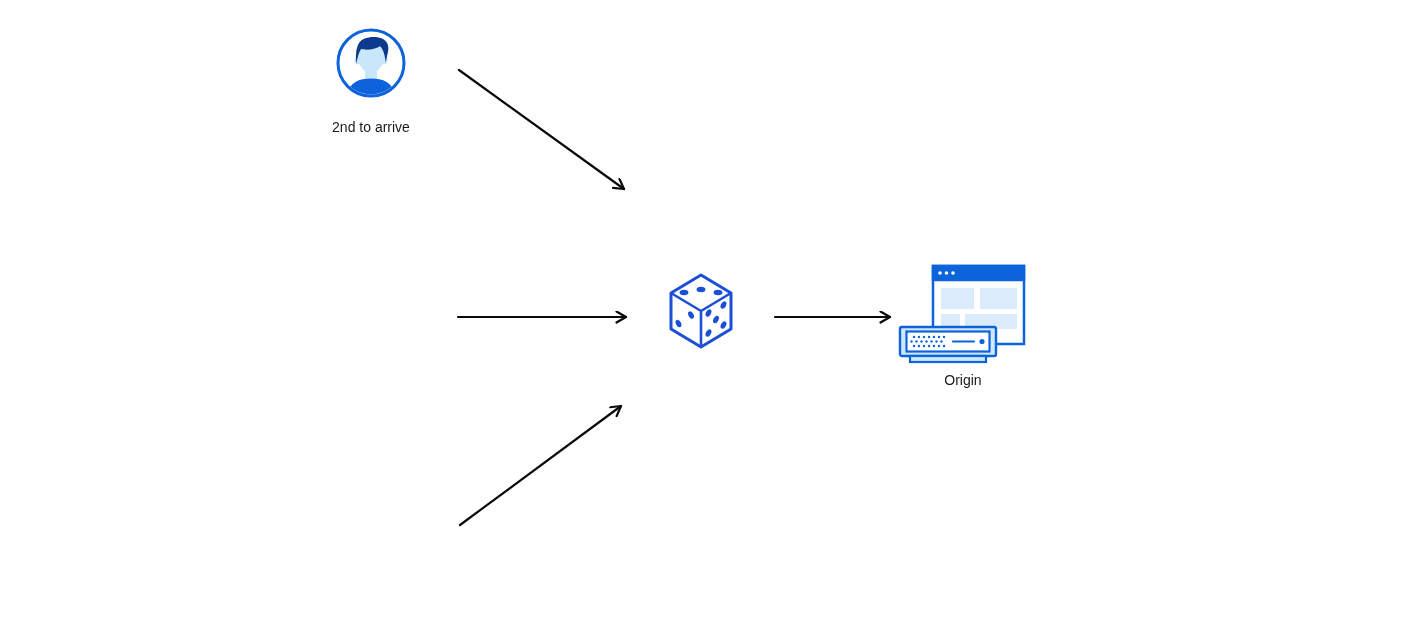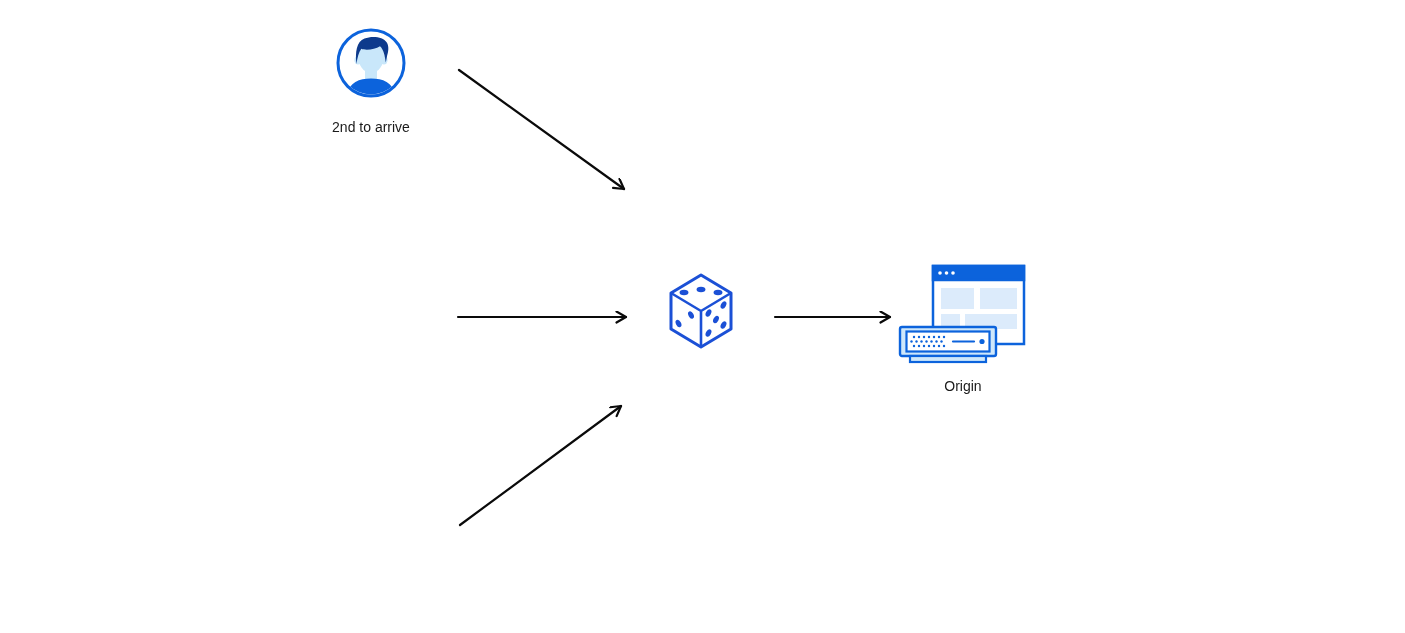--- a/index.html
+++ b/index.html
@@ -31,21 +31,21 @@
   #node-origin{left:898px;top:262px;width:130px;}
   .client-label, .origin-label{
     font-size:14px;
     line-height:24px;
     font-weight:400;
     color:var(--text-color);
     text-align:center;
     margin-top:16px;
     white-space:nowrap;
   }
-  .origin-label{margin-top:10px;}
+  .origin-label{margin-top:4px;}
   
   .fw{fill:#ffffff;}
   .fb{fill:var(--primary-blue);}
   .sb{stroke:var(--primary-blue);}
   .fn{fill:var(--dark-navy);}
   .ff{fill:var(--face-blue);}
   .fp{fill:var(--pane-blue);}
   .ft{fill:var(--trim-blue);}
   .fd{fill:var(--dice-blue);}
   .sd{stroke:var(--dice-blue);}

